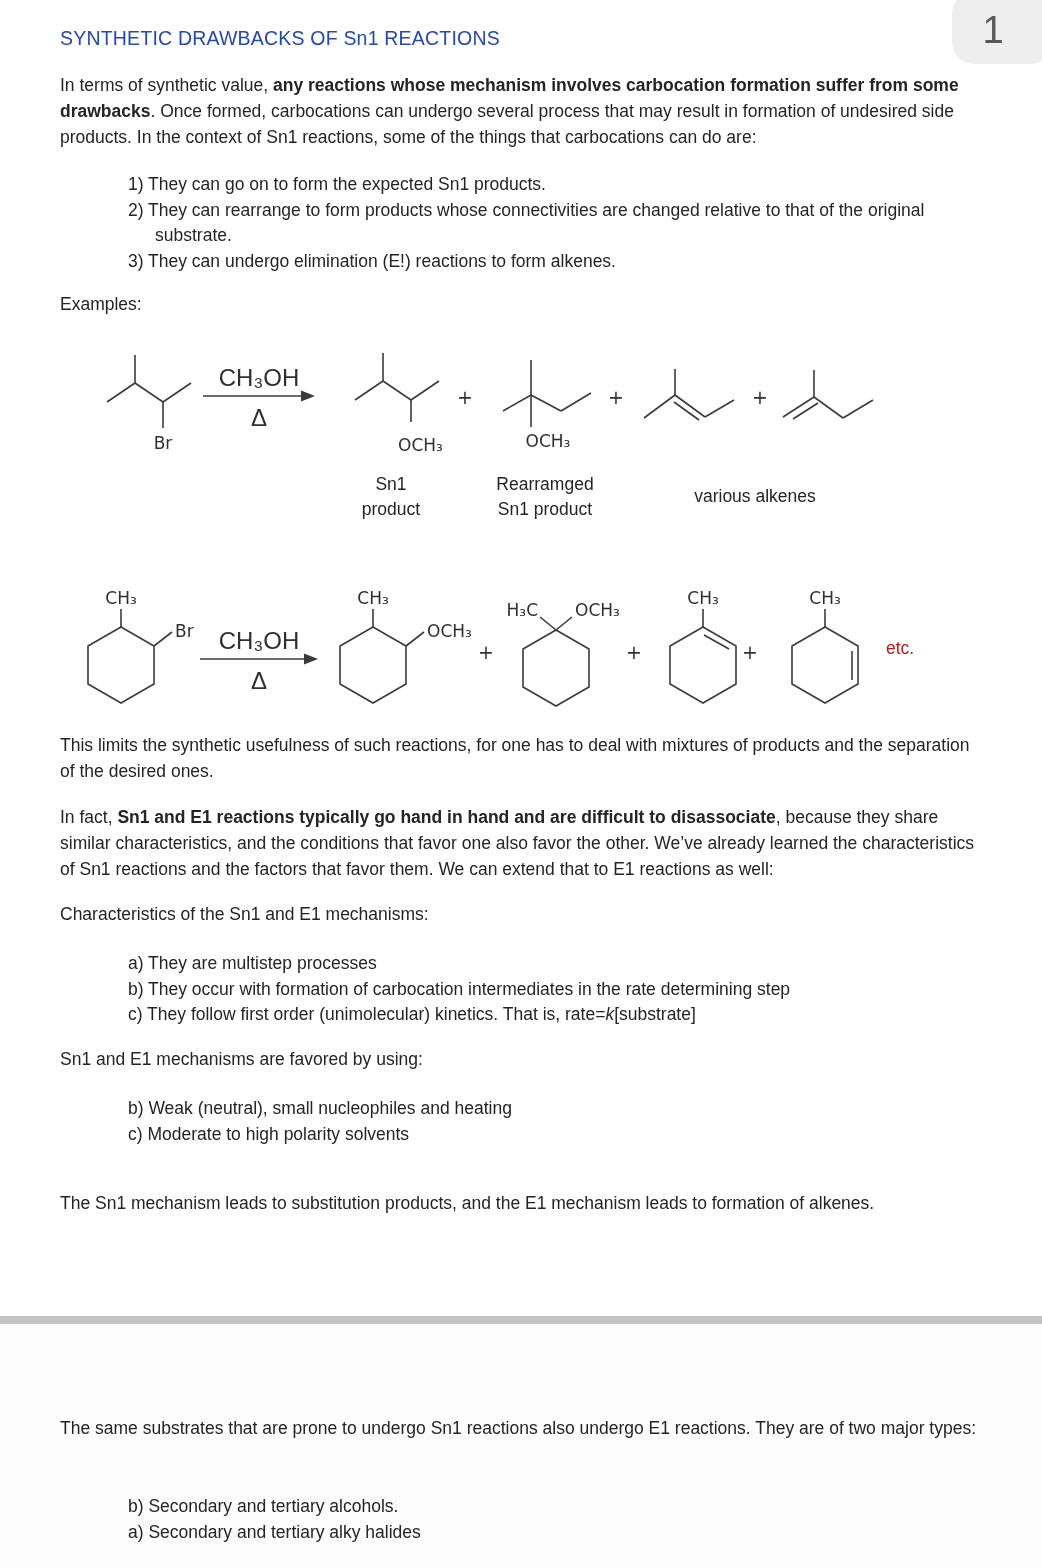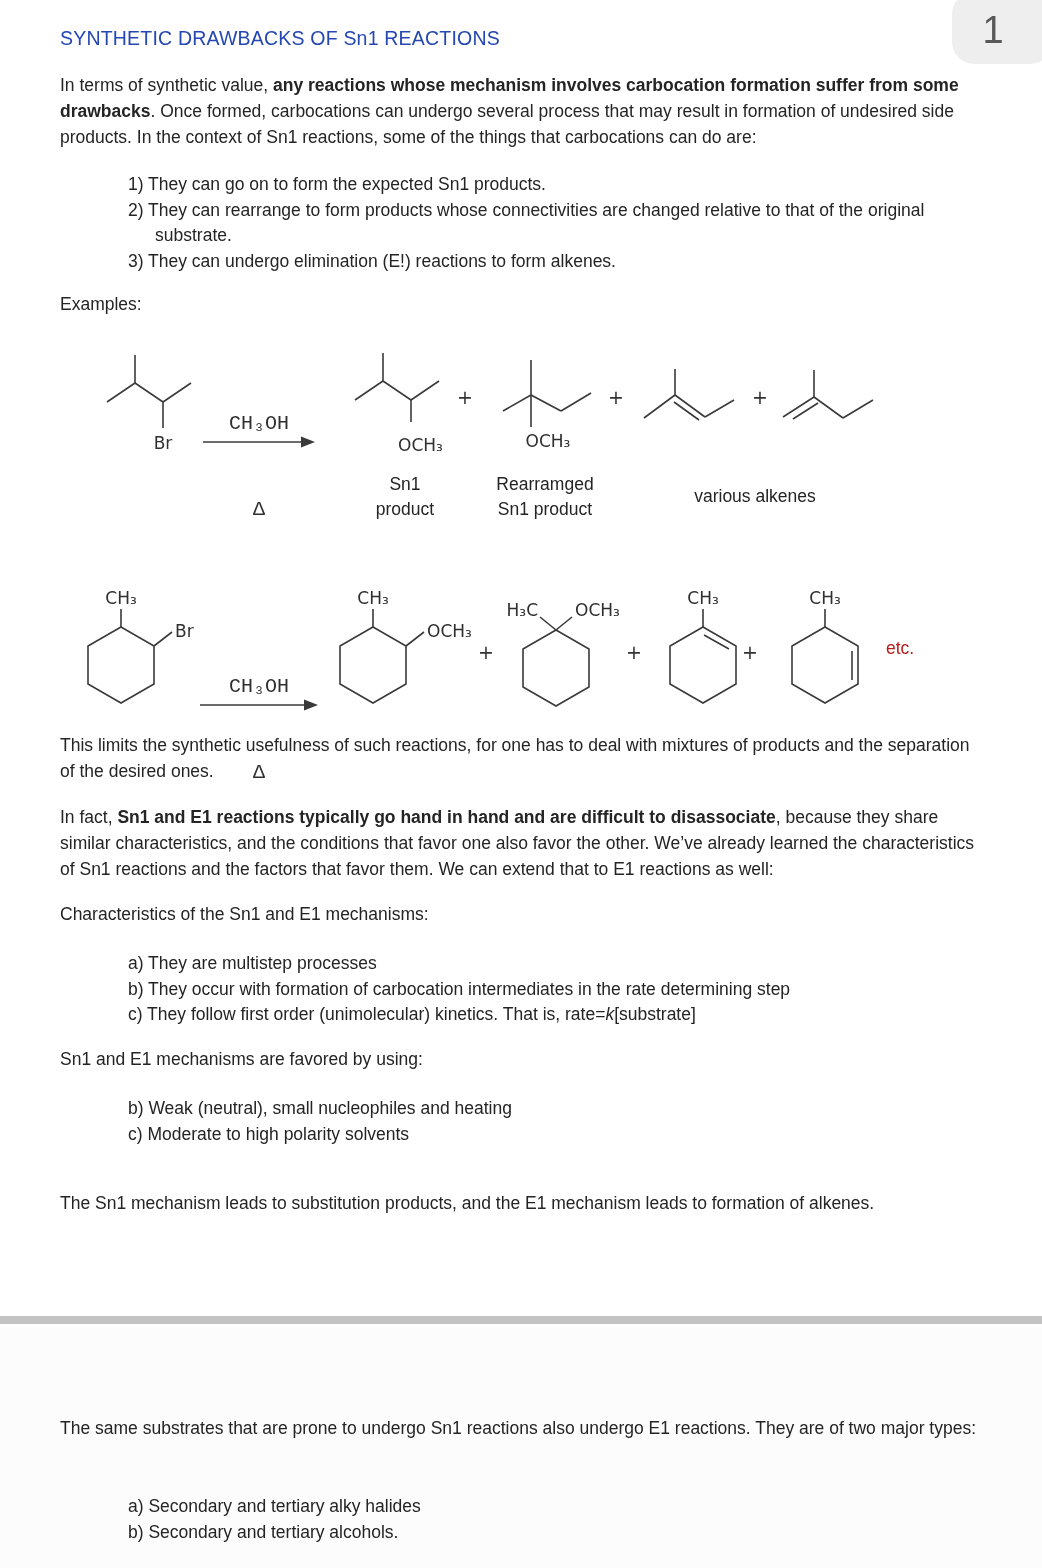--- a/index.html
+++ b/index.html
@@ -15,21 +15,21 @@
   .badge{position:absolute;top:-8px;right:-10px;width:100px;height:72px;background:#eeeeee;
          border-radius:22px;display:flex;align-items:center;justify-content:center;}
   .badge span{font-size:38px;color:#595959;padding-right:18px;padding-top:4px;}
   .scheme{position:absolute;}
   .bond{stroke:#3a3a3a;stroke-width:1.6;fill:none;}
   .ah{fill:#3a3a3a;stroke:none;}
   .chemtext{font-family:"DejaVu Sans",sans-serif;font-size:17px;fill:#2f2f2f;}
   .plus{position:absolute;font-size:19px;color:#333;font-family:"DejaVu Sans",sans-serif;line-height:19px;}
   .caption{position:absolute;text-align:center;font-size:17.5px;line-height:25px;color:#242424;}
   .arrowblock{position:absolute;text-align:center;}
-  .arrowblock .rlabel{font-family:Liberation Mono, monospace;font-size:20px;color:#2f2f2f;height:22px;line-height:22px;margin-top:46px;}
+  .arrowblock .rlabel{font-family:Liberation Sans, sans-serif;font-size:24px;color:#2f2f2f;height:22px;line-height:22px;}
   .etc{position:absolute;font-size:17.5px;color:#b91c1c;}
   .divider{position:absolute;left:0;top:1316px;width:1042px;height:8px;background:#c3c3c3;}
   .belowgap{position:absolute;left:0;top:1324px;width:1042px;height:244px;background:#fcfcfc;}
 </style>
 </head>
 <body>
 
 <div class="page">
 
   <div class="badge">
@@ -111,21 +111,21 @@
     <svg class="abs" style="left:722px;top:10px;" width="105" height="80" viewBox="0 0 105 80">
       <g class="bond">
         <path d="M32,20 V47"></path>
           <path d="M32,47 L1,67"></path>
           <path d="M36,53 L11,69"></path>
         <path d="M32,47 L61,68"></path>
           <path d="M61,68 L91,50"></path>
       </g>
     </svg>
 
-    <div class="caption" style="left:285px;top:132px;width:120px;">
+    <div class="caption" style="left:271px;top:132px;width:120px;">
       <div>Sn1</div>
       <div>product</div>
     </div>
     <div class="caption" style="left:415px;top:132px;width:140px;">
       <div>Rearramged</div>
       <div>Sn1 product</div>
     </div>
     <div class="caption" style="left:615px;top:144px;width:160px;">various alkenes</div>
   </div>
 
@@ -214,17 +214,17 @@
     <div class="li">c) Moderate to high polarity solvents</div>
   </div>
 
   <div class="abs para" style="left:60px;top:1190px;">The Sn1 mechanism leads to substitution products, and the E1 mechanism leads to formation of alkenes.</div>
 
   <div class="belowgap"></div>
   <div class="divider"></div>
 
   <div class="abs para" style="left:60px;top:1415px;">The same substrates that are prone to undergo Sn1 reactions also undergo E1 reactions. They are of two major types:</div>
   <div class="abs list" style="left:128px;top:1494px;">
+    <div class="li">b) Secondary and tertiary alcohols.</div>
     <div class="li">a) Secondary and tertiary alky halides</div>
-    <div class="li">b) Secondary and tertiary alcohols.</div>
   </div>
 
 </div>
 
 </body></html>

